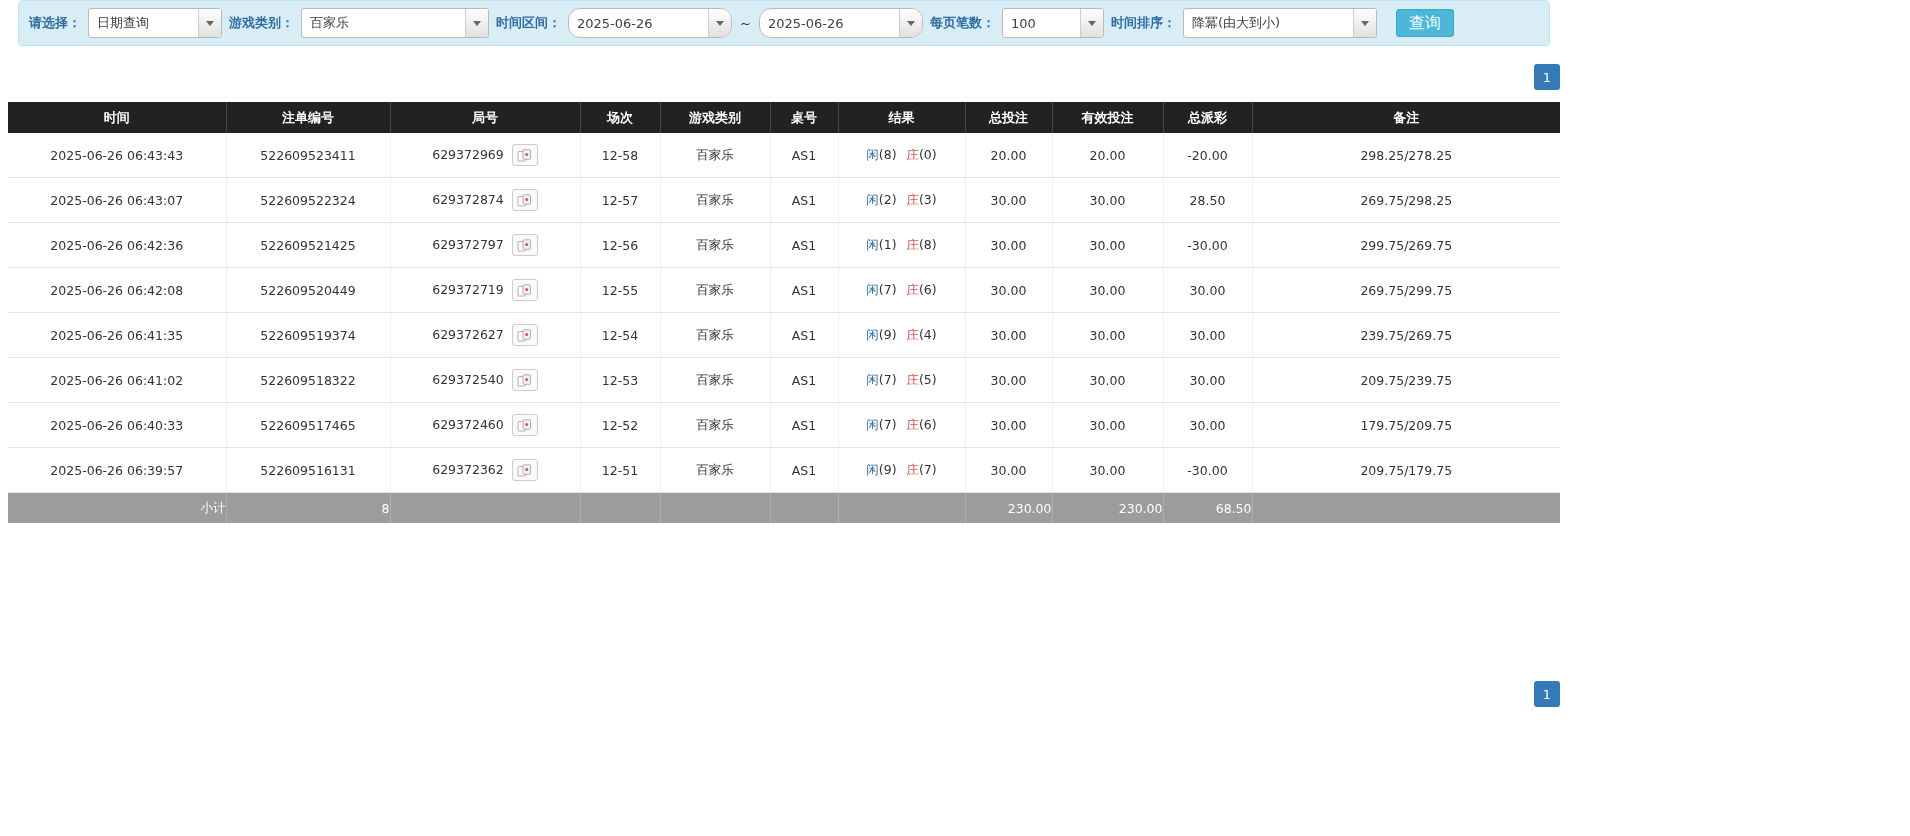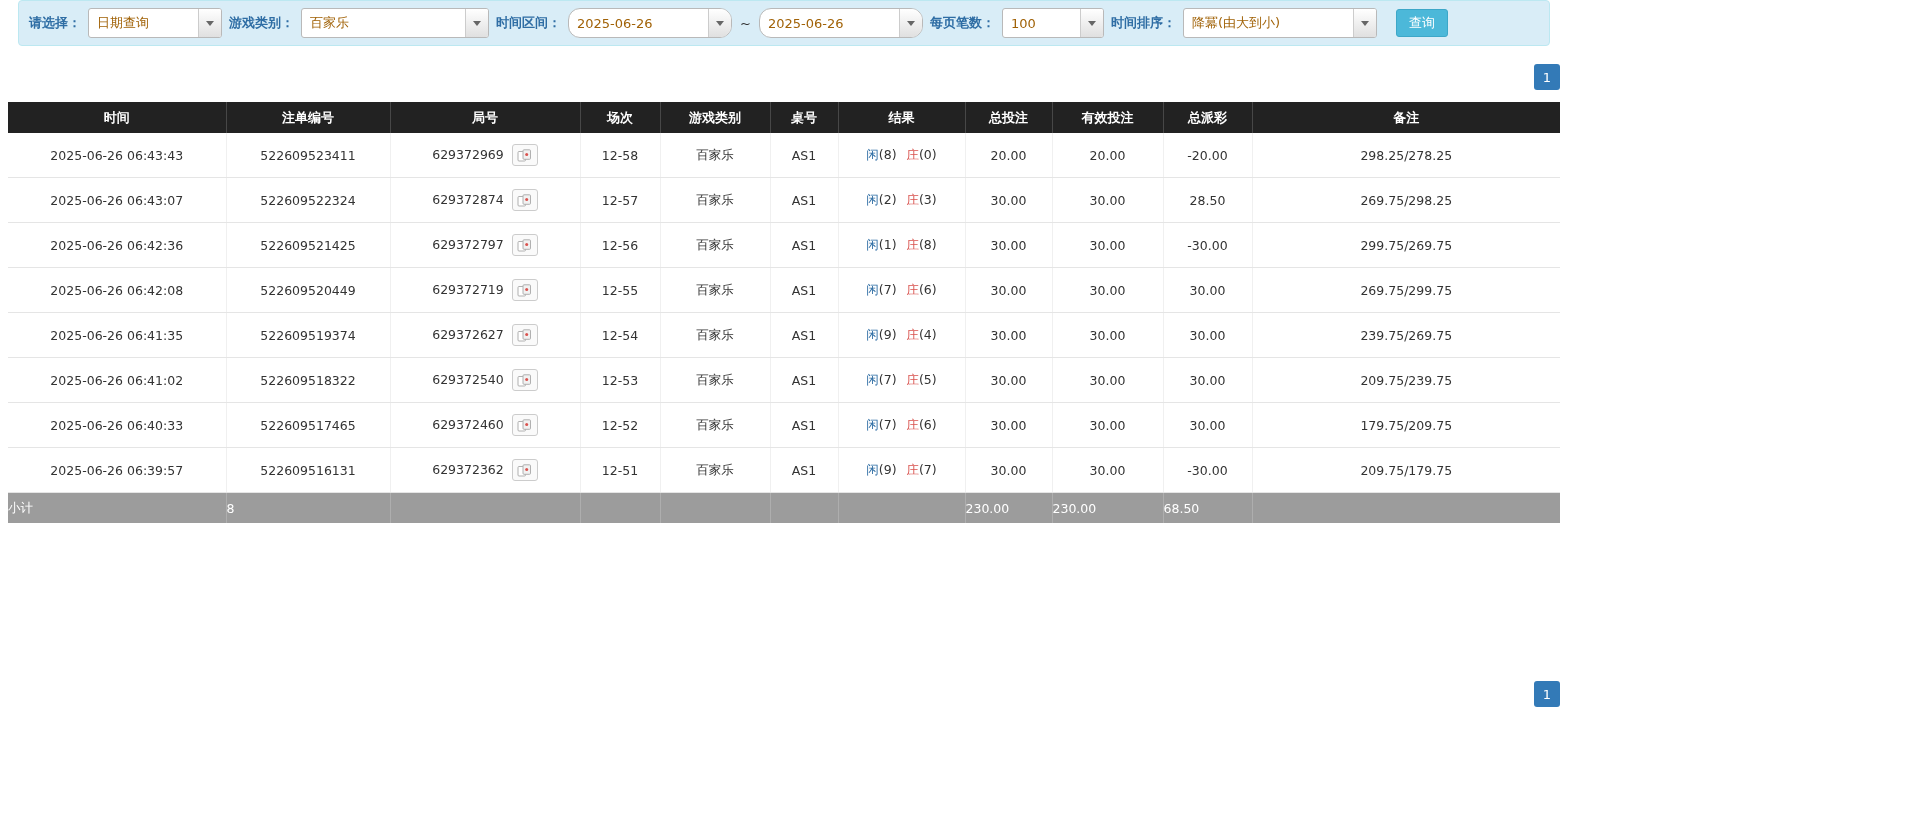--- a/index.html
+++ b/index.html
@@ -15,32 +15,32 @@
   .filter-bar {
     display: flex; align-items: center; gap: 7px;
     background: var(--filter-bg, #d9edf7); border: 1px solid #bce8f1; border-radius: 4px;
     padding: 8px 10px; margin: 0 10px 18px 10px; height: 28px;
   }
   .f-label { color: #2e6da4; font-weight: bold; font-size: 13px; white-space: nowrap; }
   .combo {
     display: inline-flex; align-items: stretch; background: #fff;
     border: 1px solid #b9b9b9; border-radius: 3px; height: 28px; overflow: hidden; cursor: pointer;
   }
-  .combo-value { display: flex; align-items: center; padding: 0 8px; font-size: 13px; color: #a16207; flex: 1; white-space: nowrap; overflow: hidden; }
+  .combo-value { display: flex; align-items: center; padding: 0 8px; font-size: 13px; color: #404040; flex: 1; white-space: nowrap; overflow: hidden; }
   .combo-caret {
     display: flex; align-items: center; justify-content: center; width: 22px;
     border-left: 1px solid #ccc; background: linear-gradient(#ffffff, #e0e0e0);
   }
   .caret { width: 0; height: 0; border-left: 4px solid transparent; border-right: 4px solid transparent; border-top: 5px solid #666; }
   .w-query { width: 132px; } .w-game { width: 186px; } .w-date { width: 162px; border-radius: 12px; }
   .w-pp { width: 100px; } .w-sort { width: 192px; }
   .tilde { color: #333; padding: 0 1px; }
   .search-btn {
     background: var(--search-btn, #4cb8d9); border: 1px solid #3da7c8; color: #fff;
-    font-size: 13px; padding: 0 12px; height: 28px; border-radius: 3px; cursor: pointer; margin-left: 12px;
+    font-size: 16px; padding: 0 12px; height: 28px; border-radius: 3px; cursor: pointer; margin-left: 12px;
     font-family: inherit;
   }
 
   
   .info-bar {
     display: flex; justify-content: space-between; align-items: center;
     background: var(--info-bg, #dff0d8); border: 1px solid #d6e9c6; border-radius: 3px;
     padding: 11px 12px; margin-bottom: 26px;
   }
   .info-left { color: #3c763d; font-size: 13px; }
@@ -61,21 +61,21 @@
     background: var(--header-bg, #222); color: #fff; font-weight: bold; font-size: 13px;
     height: 31px; text-align: center; border-right: 1px solid #474747; padding: 0;
   }
   .bet-table thead th:last-child { border-right: none; }
   .bet-table tbody td {
     background: #fff; height: 44px; text-align: center; font-size: 12.5px; color: #333;
     border-bottom: 1px solid #e5e5e5; border-right: 1px solid #f0f0f0; padding: 0; overflow: hidden;
   }
   .bet-table tbody td:last-child { border-right: none; }
   .summary-row td {
-    background: var(--summary-bg, #9c9c9c); color: #fff; height: 30px; text-align: left;
+    background: var(--summary-bg, #9c9c9c); color: #fff; height: 30px; text-align: right;
     font-size: 12.5px; border-right: 1px solid #aeaeae; padding: 0;
   }
   .summary-row td:last-child { border-right: none; }
   .summary-row.total-row td { border-top: 3px solid #fff; }
 
   .res-player { color: var(--player-blue, #2e6da4); }
   .res-banker { color: var(--banker-red, #d9534f); margin-left: 6px; }
   .res-num { color: #333; }
   .blue-link { color: var(--accent-blue, #337ab7); cursor: pointer; }
   td.neg { color: var(--negative-red, #dd3333); }

